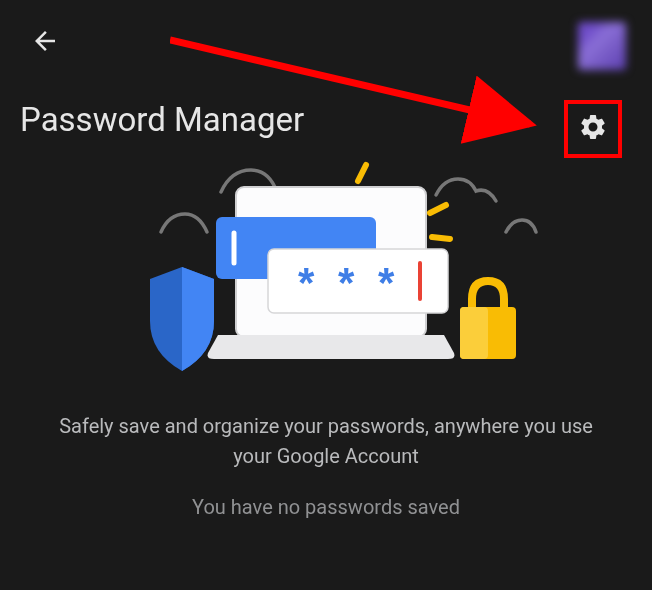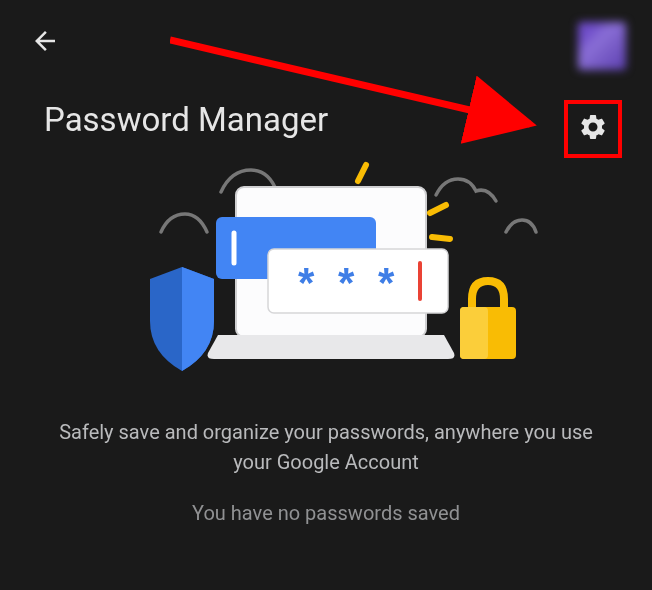--- a/index.html
+++ b/index.html
@@ -37,21 +37,21 @@
       width: 48px;
       height: 48px;
       filter: blur(4px);
       background: linear-gradient(135deg, #6e4cc8 20%, #8a6fd6 40%, #7a5ec8 60%, #5c3fb0 100%);
       border-radius: 4px;
     }
     .title {
       color: #e6e6e6;
       font-size: 33px;
       font-weight: 400;
-      padding-left: 44px;
+      padding-left: 20px;
       margin-top: 30px;
     }
     .settings-btn-wrap {
       position: absolute;
       top: 100px;
       right: 30px;
       width: 58px;
       height: 58px;
       border: 4px solid #ff0000;
       display: flex;
@@ -75,21 +75,21 @@
       position: relative;
       width: 440px;
       height: 230px;
       margin: 18px auto 0;
     }
     .subtitle {
       color: #b9babc;
       font-size: 20px;
       text-align: center;
       line-height: 1.5;
-      margin-top: 30px;
+      margin-top: 24px;
       padding: 0 40px;
     }
     .no-passwords {
       color: #909193;
       font-size: 20px;
       text-align: center;
       margin-top: 24px;
     }
   </style>
 </head>

